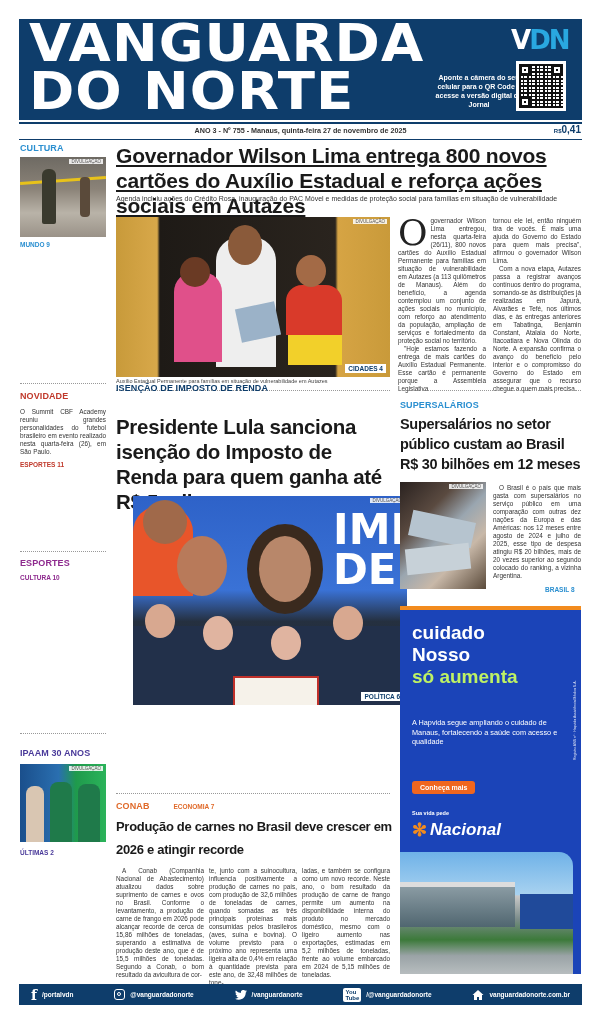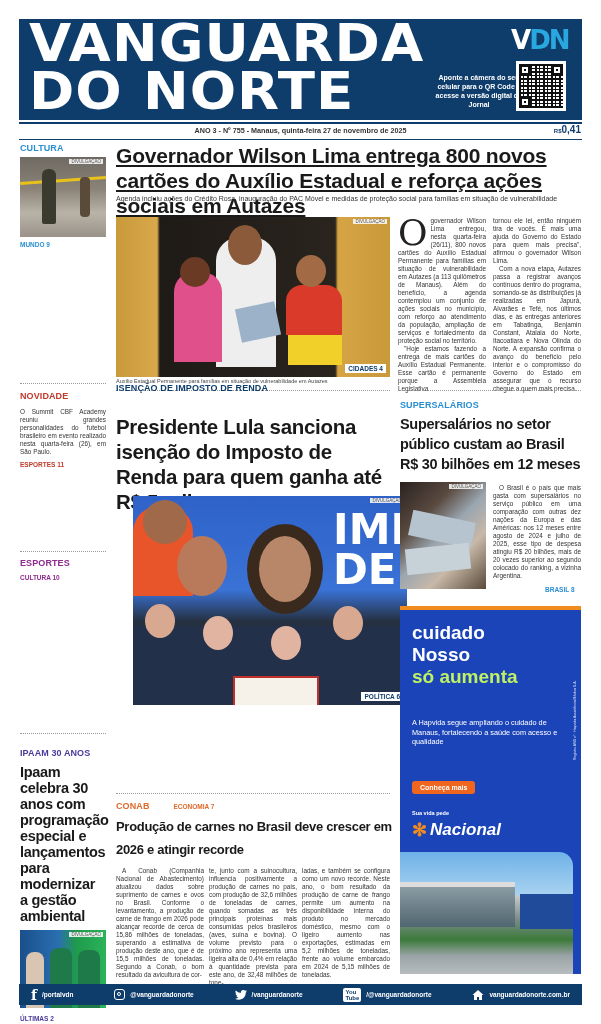--- a/index.html
+++ b/index.html
@@ -115,21 +115,20 @@
 <div class="dotted" style="left:20px; top:551px; width:86px;"></div>
 
 <div class="left-col" style="top:558px;">
   <div class="kicker" style="color:#8e2a8e">ESPORTES</div>
   <div class="section-ref" style="color:#8e2a8e; margin-top:6px">CULTURA 10</div>
 </div>
 <div class="dotted" style="left:20px; top:733px; width:86px;"></div>
 
 <div class="left-col" style="top:736px;margin-top:12px;">
   <div class="kicker" style="color:#4a3a9a">IPAAM 30 ANOS</div>
-  <div class="left-headline" style="margin-top:6px">Ipaam celebra 30 anos com programação especial e lançamentos para modernizar a gestão ambiental</div>
   <div class="photo" style="position:relative; width:86px; height:78px; margin-top:6px; background: linear-gradient(90deg,#1a4f8c 0%,#2a6fb0 45%,#1f9a4c 65%,#2bb35a 100%);">
     <div style="position:absolute;left:6px;top:22px;width:18px;height:56px;background:#d9c6b2;border-radius:8px 8px 0 0"></div>
     <div style="position:absolute;left:30px;top:18px;width:22px;height:60px;background:#1f7a4a;border-radius:8px 8px 0 0"></div>
     <div style="position:absolute;left:58px;top:20px;width:22px;height:58px;background:#1f7a4a;border-radius:8px 8px 0 0"></div>
     <span class="credit">DIVULGAÇÃO</span>
   </div>
   <div class="section-ref" style="color:#4a3a9a; margin-top:7px">ÚLTIMAS 2</div>
 </div>
 
 <div class="headline main-hl">Governador Wilson Lima entrega 800 novos cartões do Auxílio Estadual e reforça ações sociais em Autazes</div>

